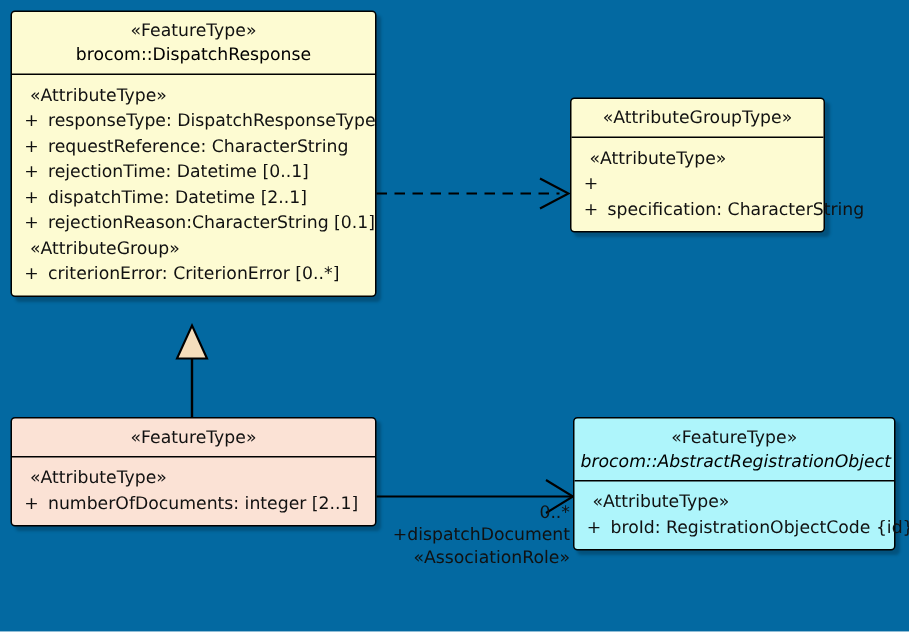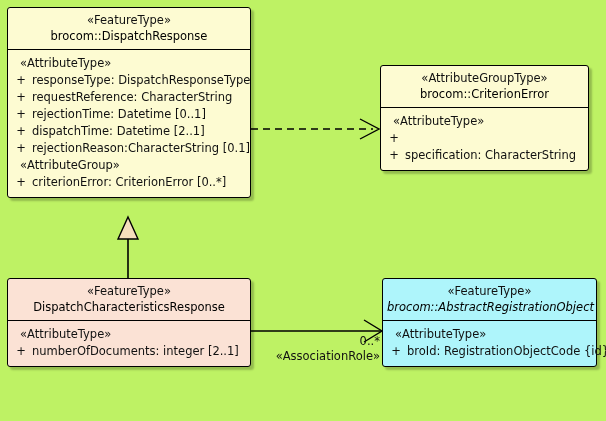--- a/index.html
+++ b/index.html
@@ -4,21 +4,21 @@
 <style>
   html, body {
     margin: 0;
     padding: 0;
     background: #ffffff;
   }
   #canvas {
     position: relative;
     width: 606px;
     height: 421px;
-    background: #bef264;
+    background: #0369a1;
     font-family: "DejaVu Sans", "Liberation Sans", sans-serif;
     overflow: hidden;
   }
 
   
   .uml-class {
     position: absolute;
     box-sizing: border-box;
     border: 1.5px solid #000000;
     border-radius: 3px;
@@ -157,41 +157,39 @@
 
       <div class="group-label">«AttributeGroup»</div>
 
       <div class="attr-row">
         <span class="attr-vis">+</span>
         <span class="attr-text">criterionError: CriterionError [0..*]</span>
       </div>
     </div>
   </div>
 
-  <div class="uml-class fill-yellow" style="left:380px; top:65px; width:209px;">
+  <div class="uml-class fill-yellow" style="left:380px; top:65px; width:170px;">
     <div class="uml-header">
       <div class="stereotype">«AttributeGroupType»</div>
-      <div class="classname">brocom::CriterionError</div>
     </div>
     <div class="uml-body">
       <div class="group-label">«AttributeType»</div>
       <div class="attr-row">
         <span class="attr-vis">+</span>
       </div>
       <div class="attr-row">
         <span class="attr-vis">+</span>
         <span class="attr-text">specification: CharacterString</span>
       </div>
     </div>
   </div>
 
   <div class="uml-class fill-pink" style="left:7px; top:278px; width:244px;">
     <div class="uml-header">
       <div class="stereotype">«FeatureType»</div>
-      <div class="classname">DispatchCharacteristicsResponse</div>
     </div>
     <div class="uml-body">
       <div class="group-label">«AttributeType»</div>
       <div class="attr-row">
         <span class="attr-vis">+</span>
         <span class="attr-text">numberOfDocuments: integer [2..1]</span>
       </div>
     </div>
   </div>
 
@@ -204,16 +202,17 @@
       <div class="group-label">«AttributeType»</div>
       <div class="attr-row">
         <span class="attr-vis">+</span>
         <span class="attr-text">broId: RegistrationObjectCode {id}</span>
       </div>
     </div>
   </div>
 
   <div class="assoc-labels" style="left:190px; top:334px; width:190px;">
     <div>0..*</div>
+    <div>+dispatchDocument</div>
     <div>«AssociationRole»</div>
   </div>
 
 </div>
 
 </body></html>

